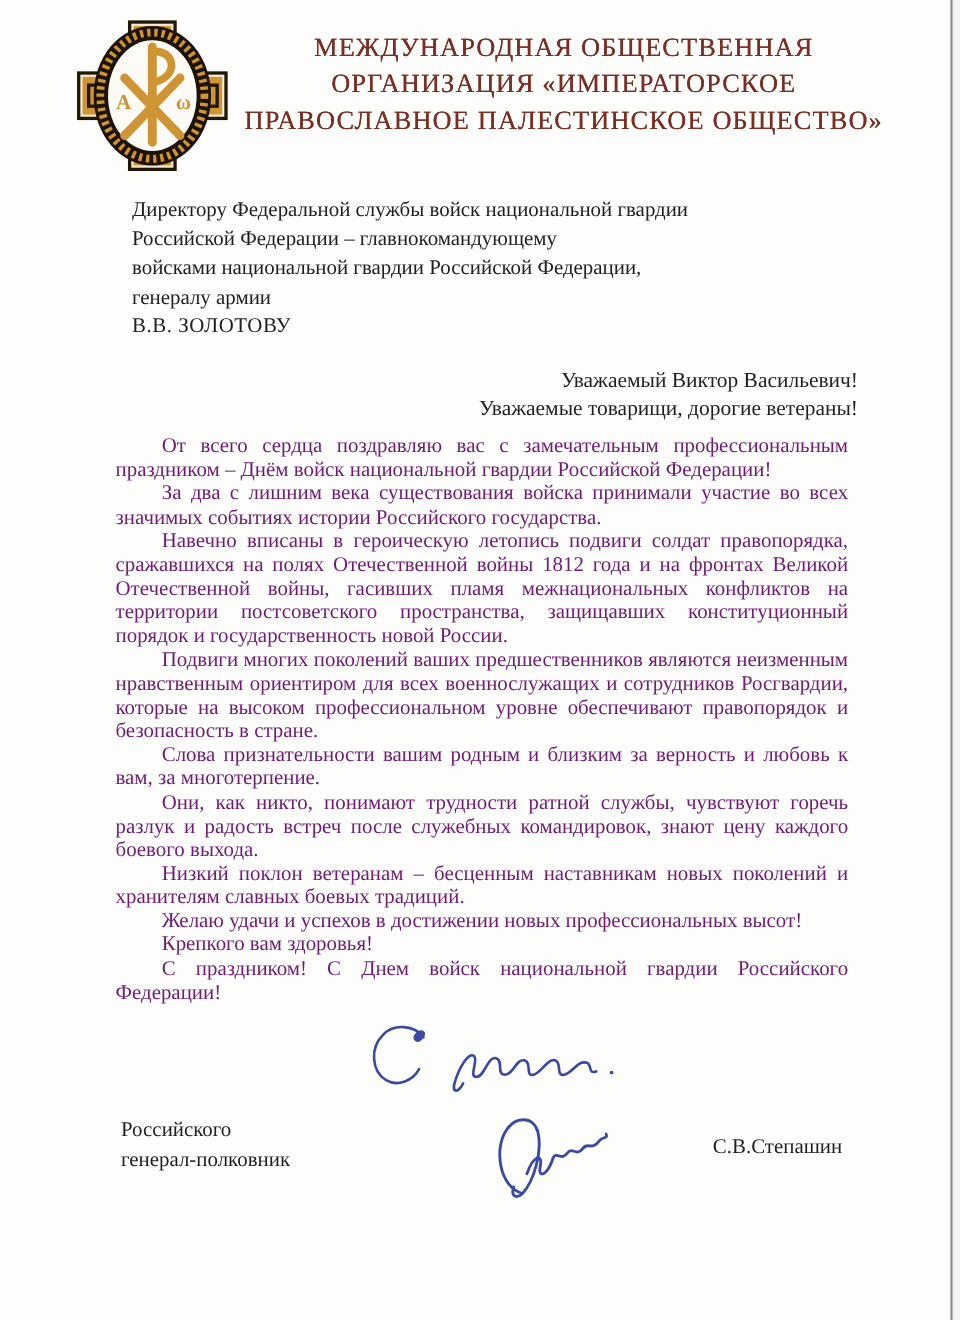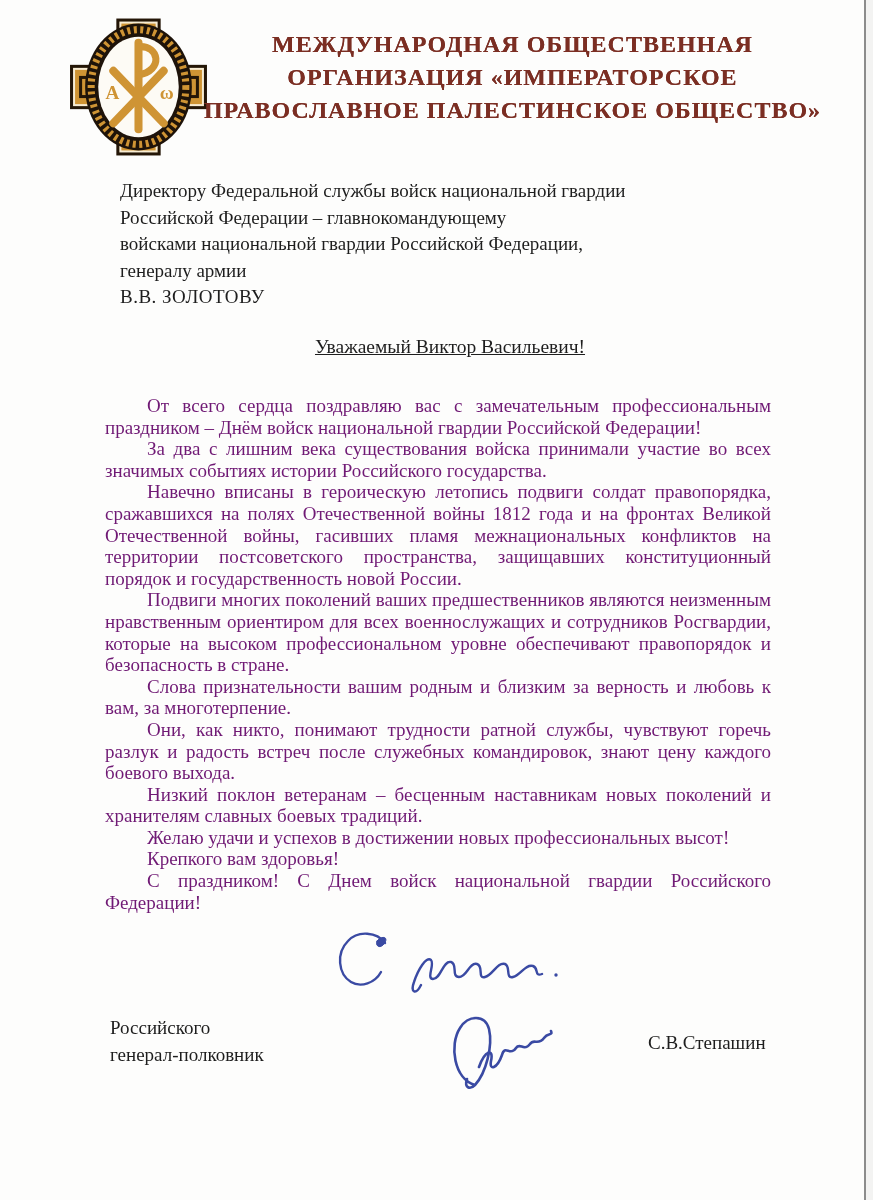--- a/index.html
+++ b/index.html
@@ -15,39 +15,39 @@
   
   .scan-strip{position:absolute;top:0;right:0;width:7px;height:100%;background:#f3f3f2;}
   .scan-line{position:absolute;top:0;left:864px;width:2px;height:100%;background:#8c8c8c;}
 
   
   .emblem{position:absolute;left:66px;top:16px;width:146px;height:142px;}
   .org-title{
     position:absolute;left:185px;top:28px;width:655px;
     text-align:center;
     color:#7b2e23;
-    font-weight:bold;
+    font-weight:normal;
     font-size:24px;line-height:33px;
     letter-spacing:1px;
     text-shadow:0 0 0.6px #7b2e23;
   }
 
   
   .addressee{
     position:absolute;left:120px;top:178px;width:660px;
     text-align:left;
     font-size:19px;line-height:26.5px;
   }
   .addressee .caps{letter-spacing:0.5px;}
 
   
   .salutation{
     position:absolute;left:120px;top:334px;width:660px;
-    text-align:center;
-    font-size:19.5px;line-height:25px;text-decoration:underline;
+    text-align:right;
+    font-size:19.5px;line-height:25px;
   }
 
   
   .body-text{
     position:absolute;left:105px;top:395px;width:666px;
     font-size:19px;line-height:21.6px;
     text-align:justify;
     color:#701a75;
   }
   .body-text p{margin:0;text-indent:42px;}
@@ -120,20 +120,21 @@
   <div class="addressee">
     <div>Директору Федеральной службы войск национальной гвардии</div>
     <div>Российской Федерации – главнокомандующему</div>
     <div>войсками национальной гвардии Российской Федерации,</div>
     <div>генералу армии</div>
     <div class="caps">В.В. ЗОЛОТОВУ</div>
   </div>
 
   <div class="salutation">
     <div>Уважаемый Виктор Васильевич!</div>
+    <div>Уважаемые товарищи, дорогие ветераны!</div>
   </div>
 
   <div class="body-text">
     <p>От всего сердца поздравляю вас с замечательным профессиональным праздником – Днём войск национальной гвардии Российской Федерации!</p>
     <p>За два с лишним века существования войска принимали участие во всех значимых событиях истории Российского государства.</p>
     <p>Навечно вписаны в героическую летопись подвиги солдат правопорядка, сражавшихся на полях Отечественной войны 1812 года и на фронтах Великой Отечественной войны, гасивших пламя межнациональных конфликтов на территории постсоветского пространства, защищавших конституционный порядок и государственность новой России.</p>
     <p>Подвиги многих поколений ваших предшественников являются неизменным нравственным ориентиром для всех военнослужащих и сотрудников Росгвардии, которые на высоком профессиональном уровне обеспечивают правопорядок и безопасность в стране.</p>
     <p>Слова признательности вашим родным и близким за верность и любовь к вам, за многотерпение.</p>
     <p>Они, как никто, понимают трудности ратной службы, чувствуют горечь разлук и радость встреч после служебных командировок, знают цену каждого боевого выхода.</p>
     <p>Низкий поклон ветеранам – бесценным наставникам новых поколений и хранителям славных боевых традиций.</p>

